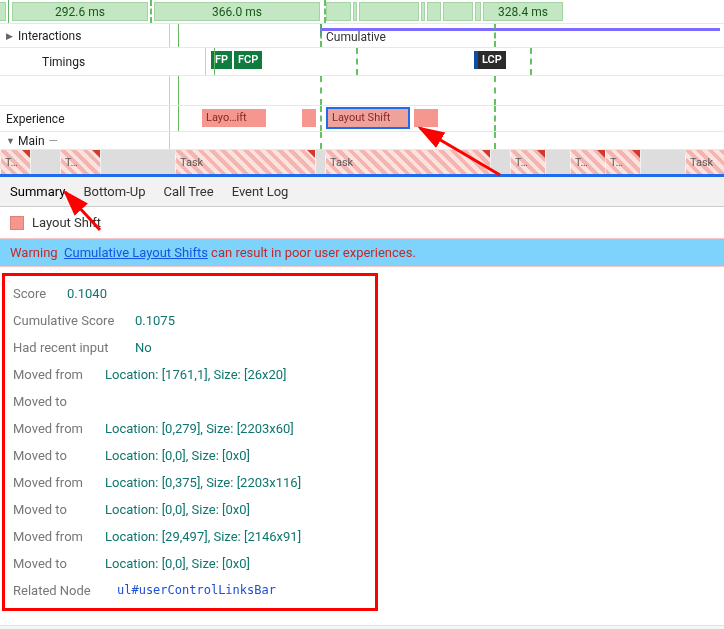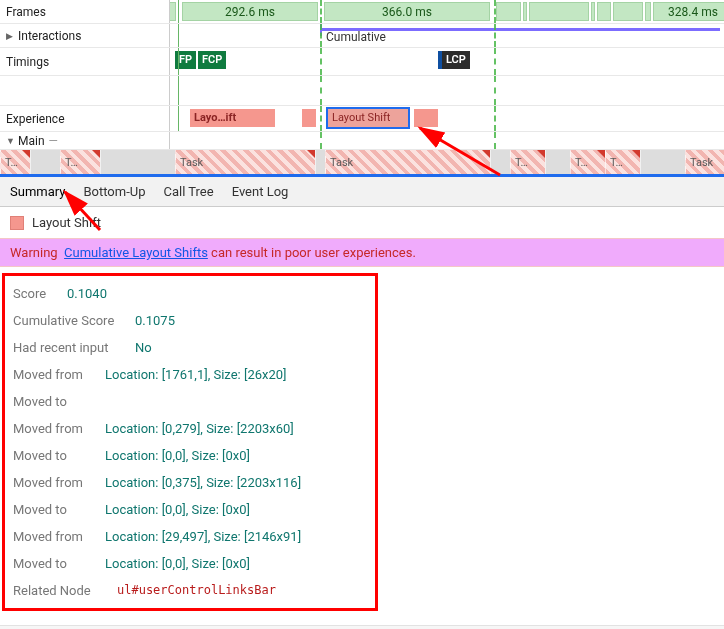--- a/index.html
+++ b/index.html
@@ -148,21 +148,21 @@
 
   
   .summary-head {
     display:flex; align-items:center; gap:8px;
     padding:8px 10px;
     font-size:13px;
   }
   .summary-head .swatch { width:14px; height:14px; background:#f5978e; border:1px solid #e08077; }
 
   .warning {
-    background:#f0abfc;
+    background:#7dd3fc;
     color:#c62828;
     padding:6px 10px;
     font-size:13px;
     border-top:1px solid #f4c6c6;
     border-bottom:1px solid #f4c6c6;
   }
   .warning a { color:#1357e5; text-decoration:underline; }
   .warning .rest { color:#c62828; }
 
   
@@ -174,21 +174,21 @@
   }
   .kv {
     display:flex;
     gap:14px;
     padding:6px 8px;
     font-size:13px;
     color:#777;
   }
   .kv .k { min-width:108px; }
   .kv .v { color:#0f766e; }
-  .kv .mono { font-family: Menlo, Consolas, monospace; color:#b91c1c; font-size:12px; }
+  .kv .mono { font-family: Menlo, Consolas, monospace; color:#1d4ed8; font-size:12px; }
 
   
   .footer {
     border-top:1px solid #e2e2e2;
     background:#f6f6f6;
     padding:8px 10px;
     font-size:12.5px;
     color:#333;
     margin-top:14px;
   }
@@ -198,21 +198,20 @@
     position:absolute;
     left:0; top:0;
     pointer-events:none;
     z-index:50;
   }
 </style>
 </head>
 <body>
 
 <div class="row">
-  <div class="row-label">Frames</div>
   <div class="row-track">
     <div class="guide" style="left:8px; border-left-style:solid; border-left-color:#66b666; border-left-width:1px;"></div>
     <div class="frame-chunk" style="left:-94px; width:100px;">
         <span>467.0 ms</span>
       </div>
     <div class="guide" style="left:150px;"></div>
     <div class="frame-chunk" style="left:12px; width:136px;">
         <span>292.6 ms</span>
       </div>
     <div class="frame-chunk" style="left:154px; width:166px;">
@@ -240,21 +239,21 @@
   <div class="row-track">
     <div class="guide" style="left:8px; border-left-style:solid; border-left-color:#66b666; border-left-width:1px;"></div>
     <div class="guide" style="left:150px;"></div>
     <div class="guide" style="left:324px;"></div>
     <div class="anim-bound" style="left:150px;"></div>
     <div class="anim-span" style="left:150px; width:400px;"></div>
     <div class="anim-label" style="left:156px;">Cumulative</div>
   </div>
 </div>
 
-<div class="row" style="height:28px;">
+<div class="row" style="height:28px;padding-left:36px;">
   <div class="row-label">Timings</div>
   <div class="row-track">
     <div class="guide" style="left:8px; border-left-style:solid; border-left-color:#66b666; border-left-width:1px;"></div>
     <div class="guide" style="left:150px;"></div>
     <div class="guide" style="left:324px;"></div>
     <span class="badge green" style="left:5px;">FP</span>
     <span class="badge green" style="left:28px;">FCP</span>
     <span class="badge blue" style="left:240px;">DCL</span>
     <span class="badge dark" style="left:272px;">LCP</span>
   </div>
@@ -268,21 +267,21 @@
     <div class="guide" style="left:324px;"></div>
   </div>
 </div>
 
 <div class="row" style="height:26px;">
   <div class="row-label">Experience</div>
   <div class="row-track">
     <div class="guide" style="left:8px; border-left-style:solid; border-left-color:#66b666; border-left-width:1px;"></div>
     <div class="guide" style="left:150px;"></div>
     <div class="guide" style="left:324px;"></div>
-    <div class="exp-block" style="left:20px; width:85px;font-weight:bold;">Layo…ift</div>
+    <div class="exp-block" style="left:32px; width:64px;">Layo…ift</div>
     <div class="exp-block" style="left:132px; width:14px;"></div>
     <div class="exp-block exp-selected" style="left:158px; width:80px;">Layout Shift</div>
     <div class="exp-block" style="left:244px; width:24px;"></div>
   </div>
 </div>
 
 <div class="row" style="height:18px;">
   <div class="row-label">
     <span class="disclose">▼</span>
     <span>Main</span>

